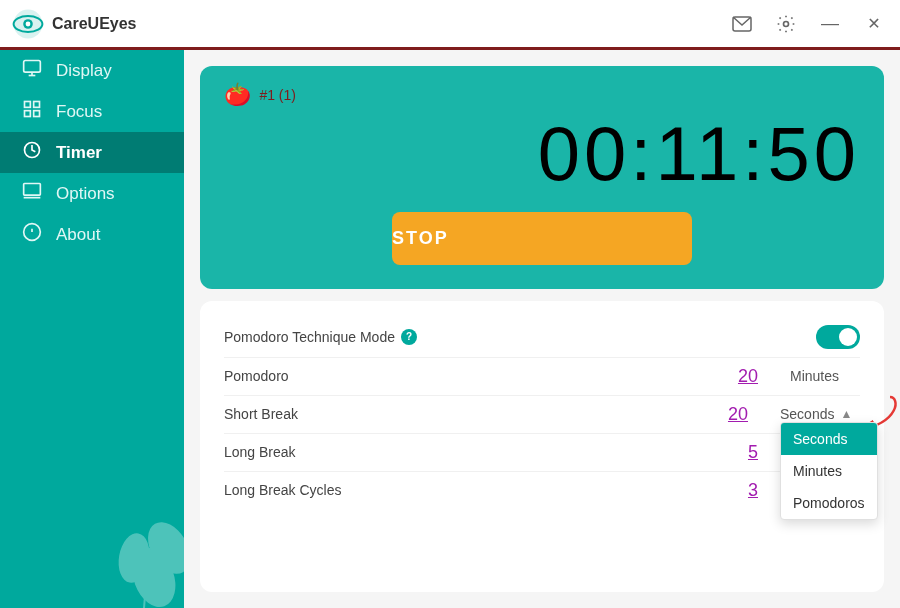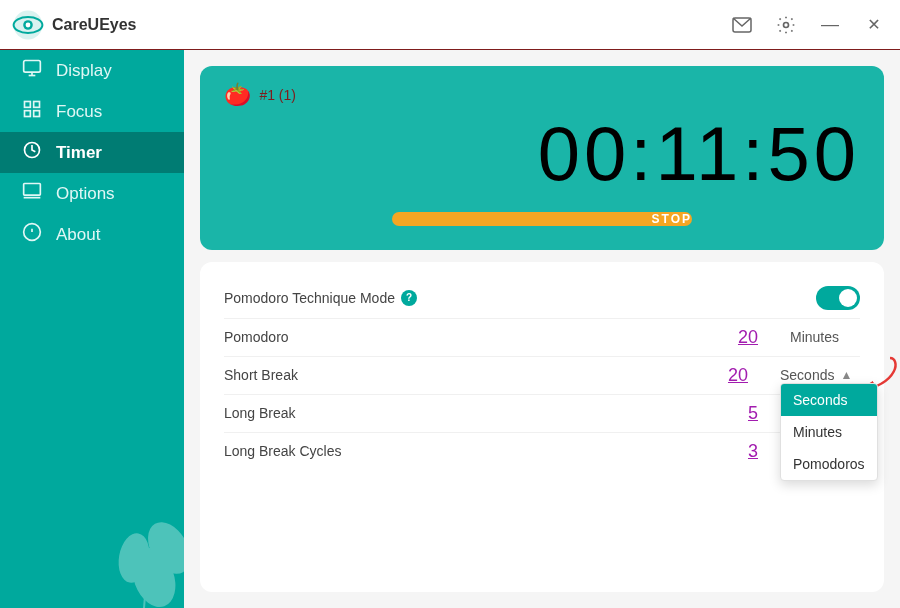--- a/index.html
+++ b/index.html
@@ -13,21 +13,21 @@
       flex-direction: column;
     }
 
     
     .title-bar {
       background: #ffffff;
       height: 50px;
       display: flex;
       align-items: center;
       padding: 0 12px;
-      border-bottom: 1px solid #7f1d1d;
+      border-bottom: 3px solid #7f1d1d;
       flex-shrink: 0;
     }
     .title-bar-left {
       display: flex;
       align-items: center;
       gap: 8px;
       flex: 1;
     }
     .app-logo {
       width: 32px;
@@ -146,27 +146,27 @@
       line-height: 1.1;
       margin: 4px 0 16px;
     }
     .stop-btn {
       display: block;
       margin: 0 auto;
       background: #f5a623;
       color: white;
       border: none;
       border-radius: 8px;
-      padding: 0 0;
-      font-size: 12px;
+      padding: 16px 0;
+      font-size: 18px;
       font-weight: 700;
       letter-spacing: 2px;
       width: 300px;
       cursor: pointer;
-      text-align: right;
+      text-align: left;
     }
 
     
     .settings-panel {
       background: #ffffff;
       border-radius: 12px;
       padding: 16px 24px;
       flex: 1;
       position: relative;
       overflow: visible;

